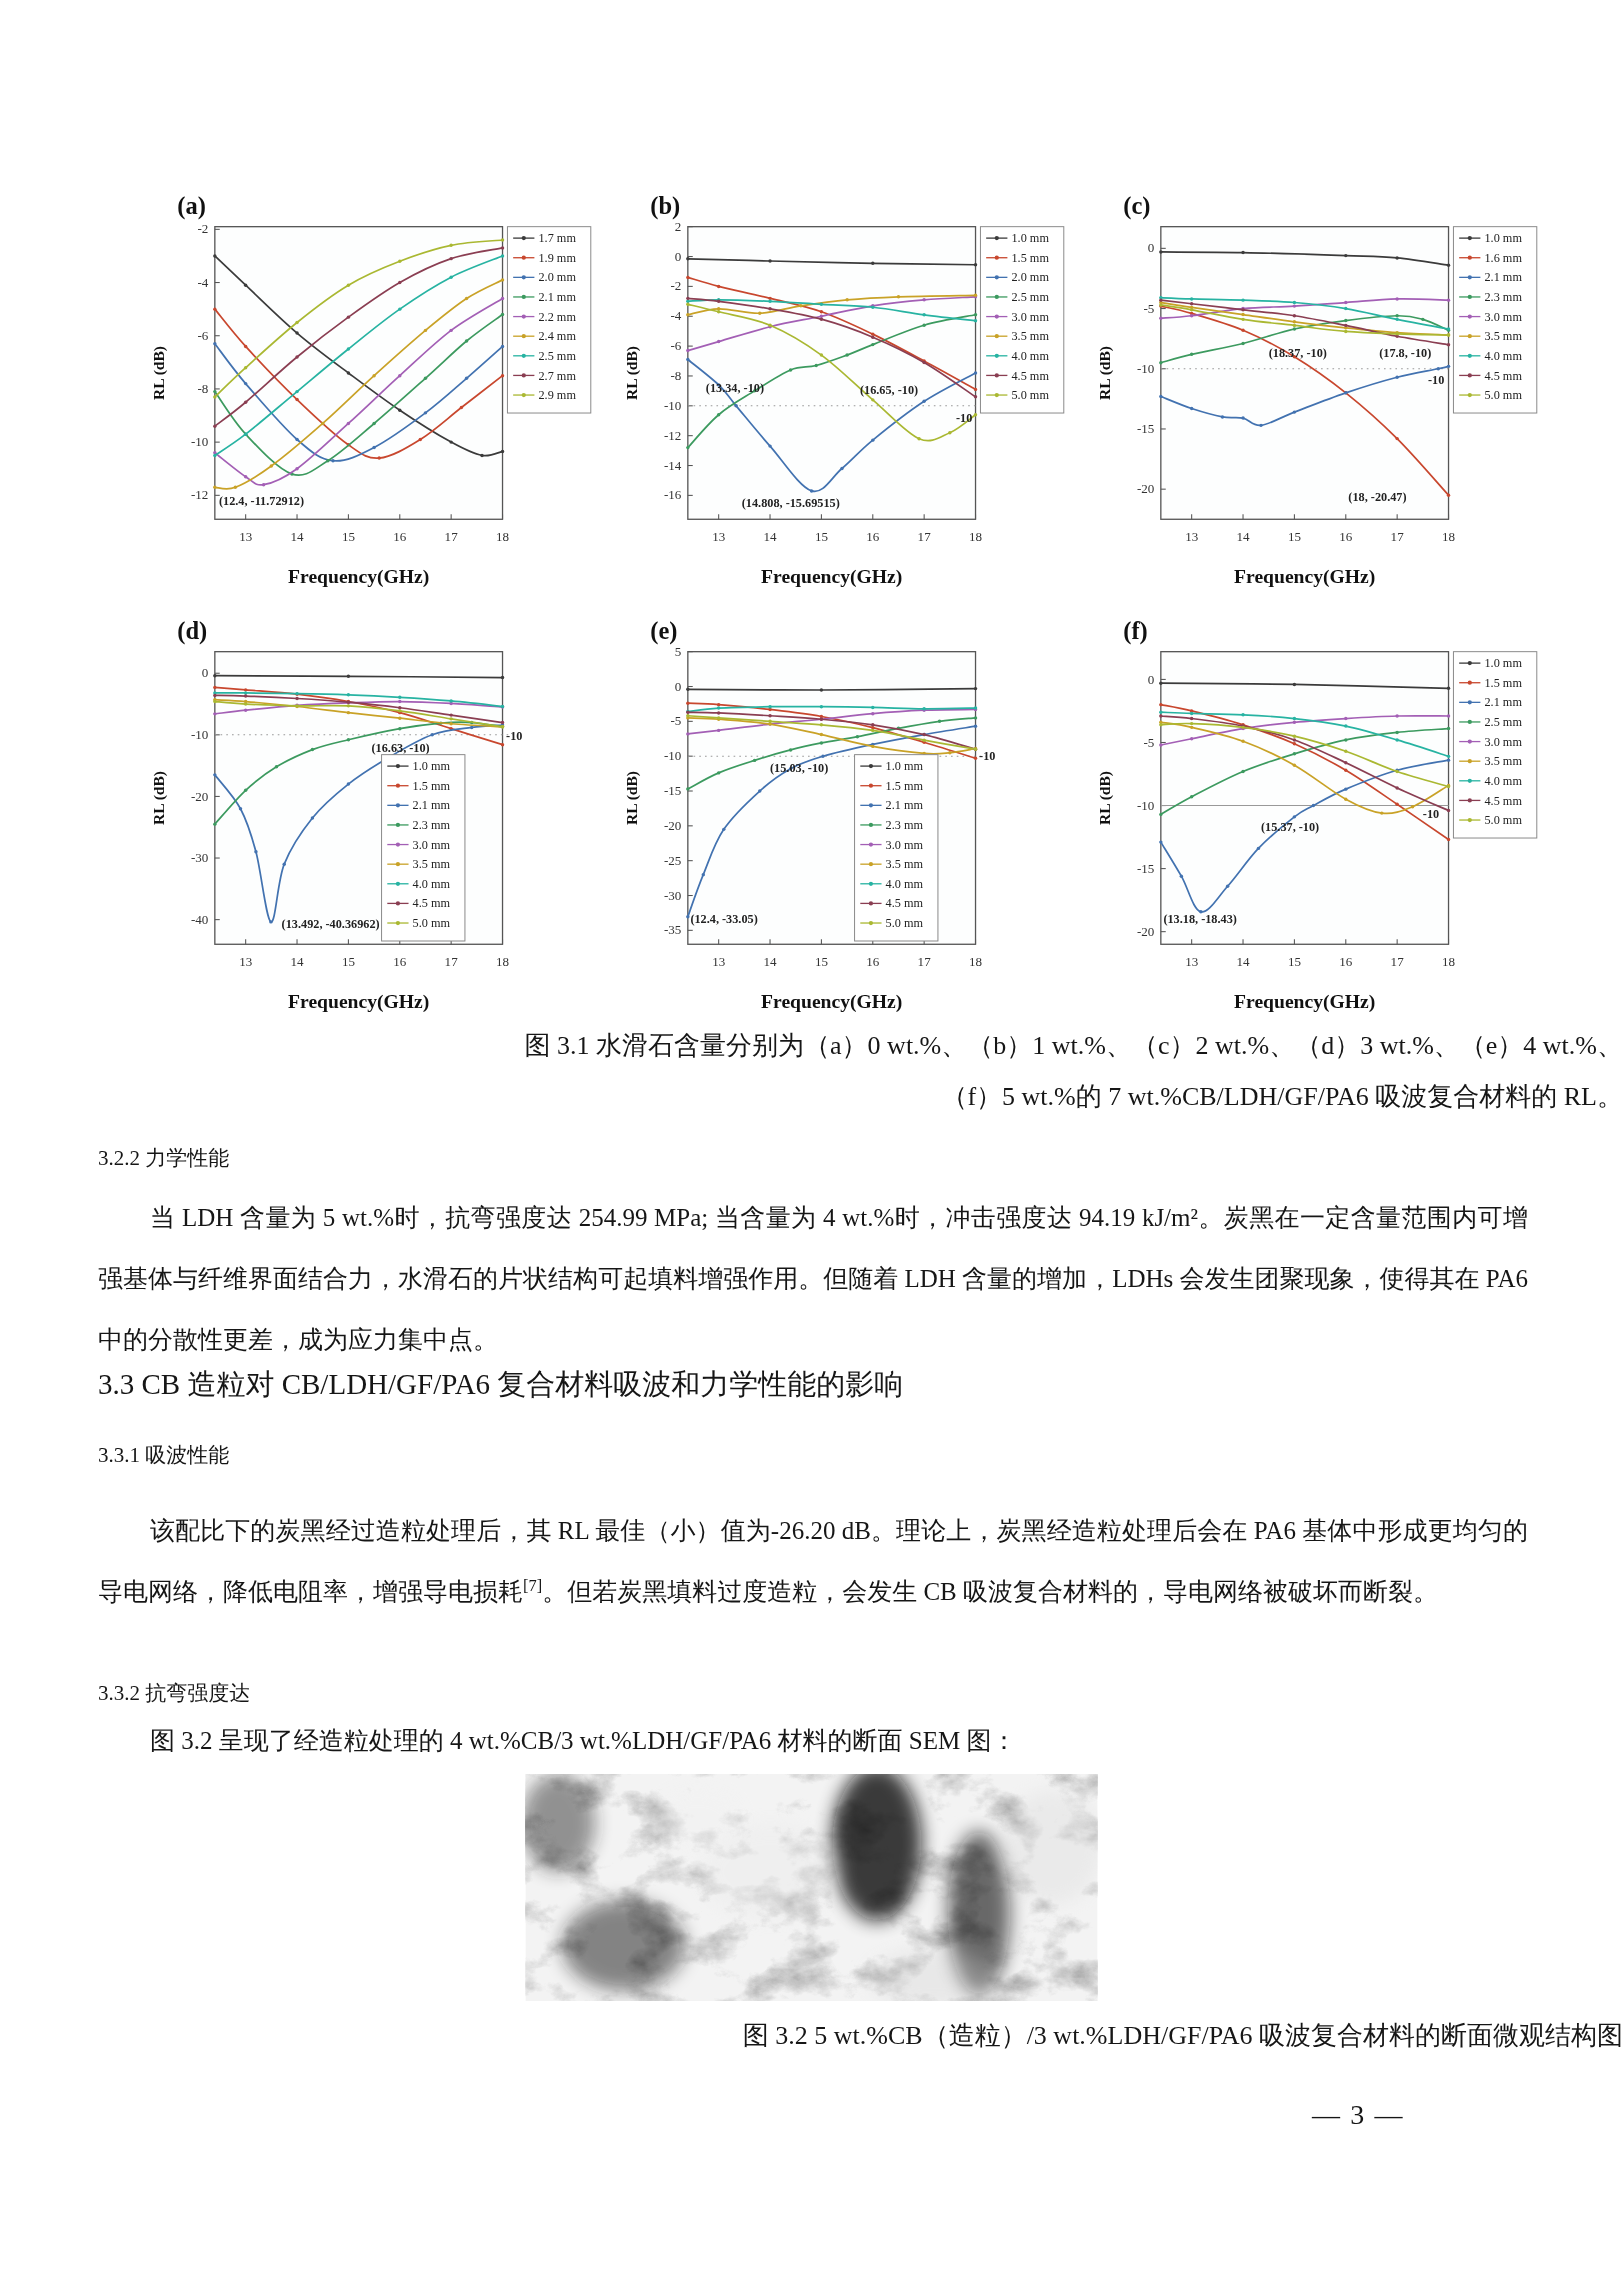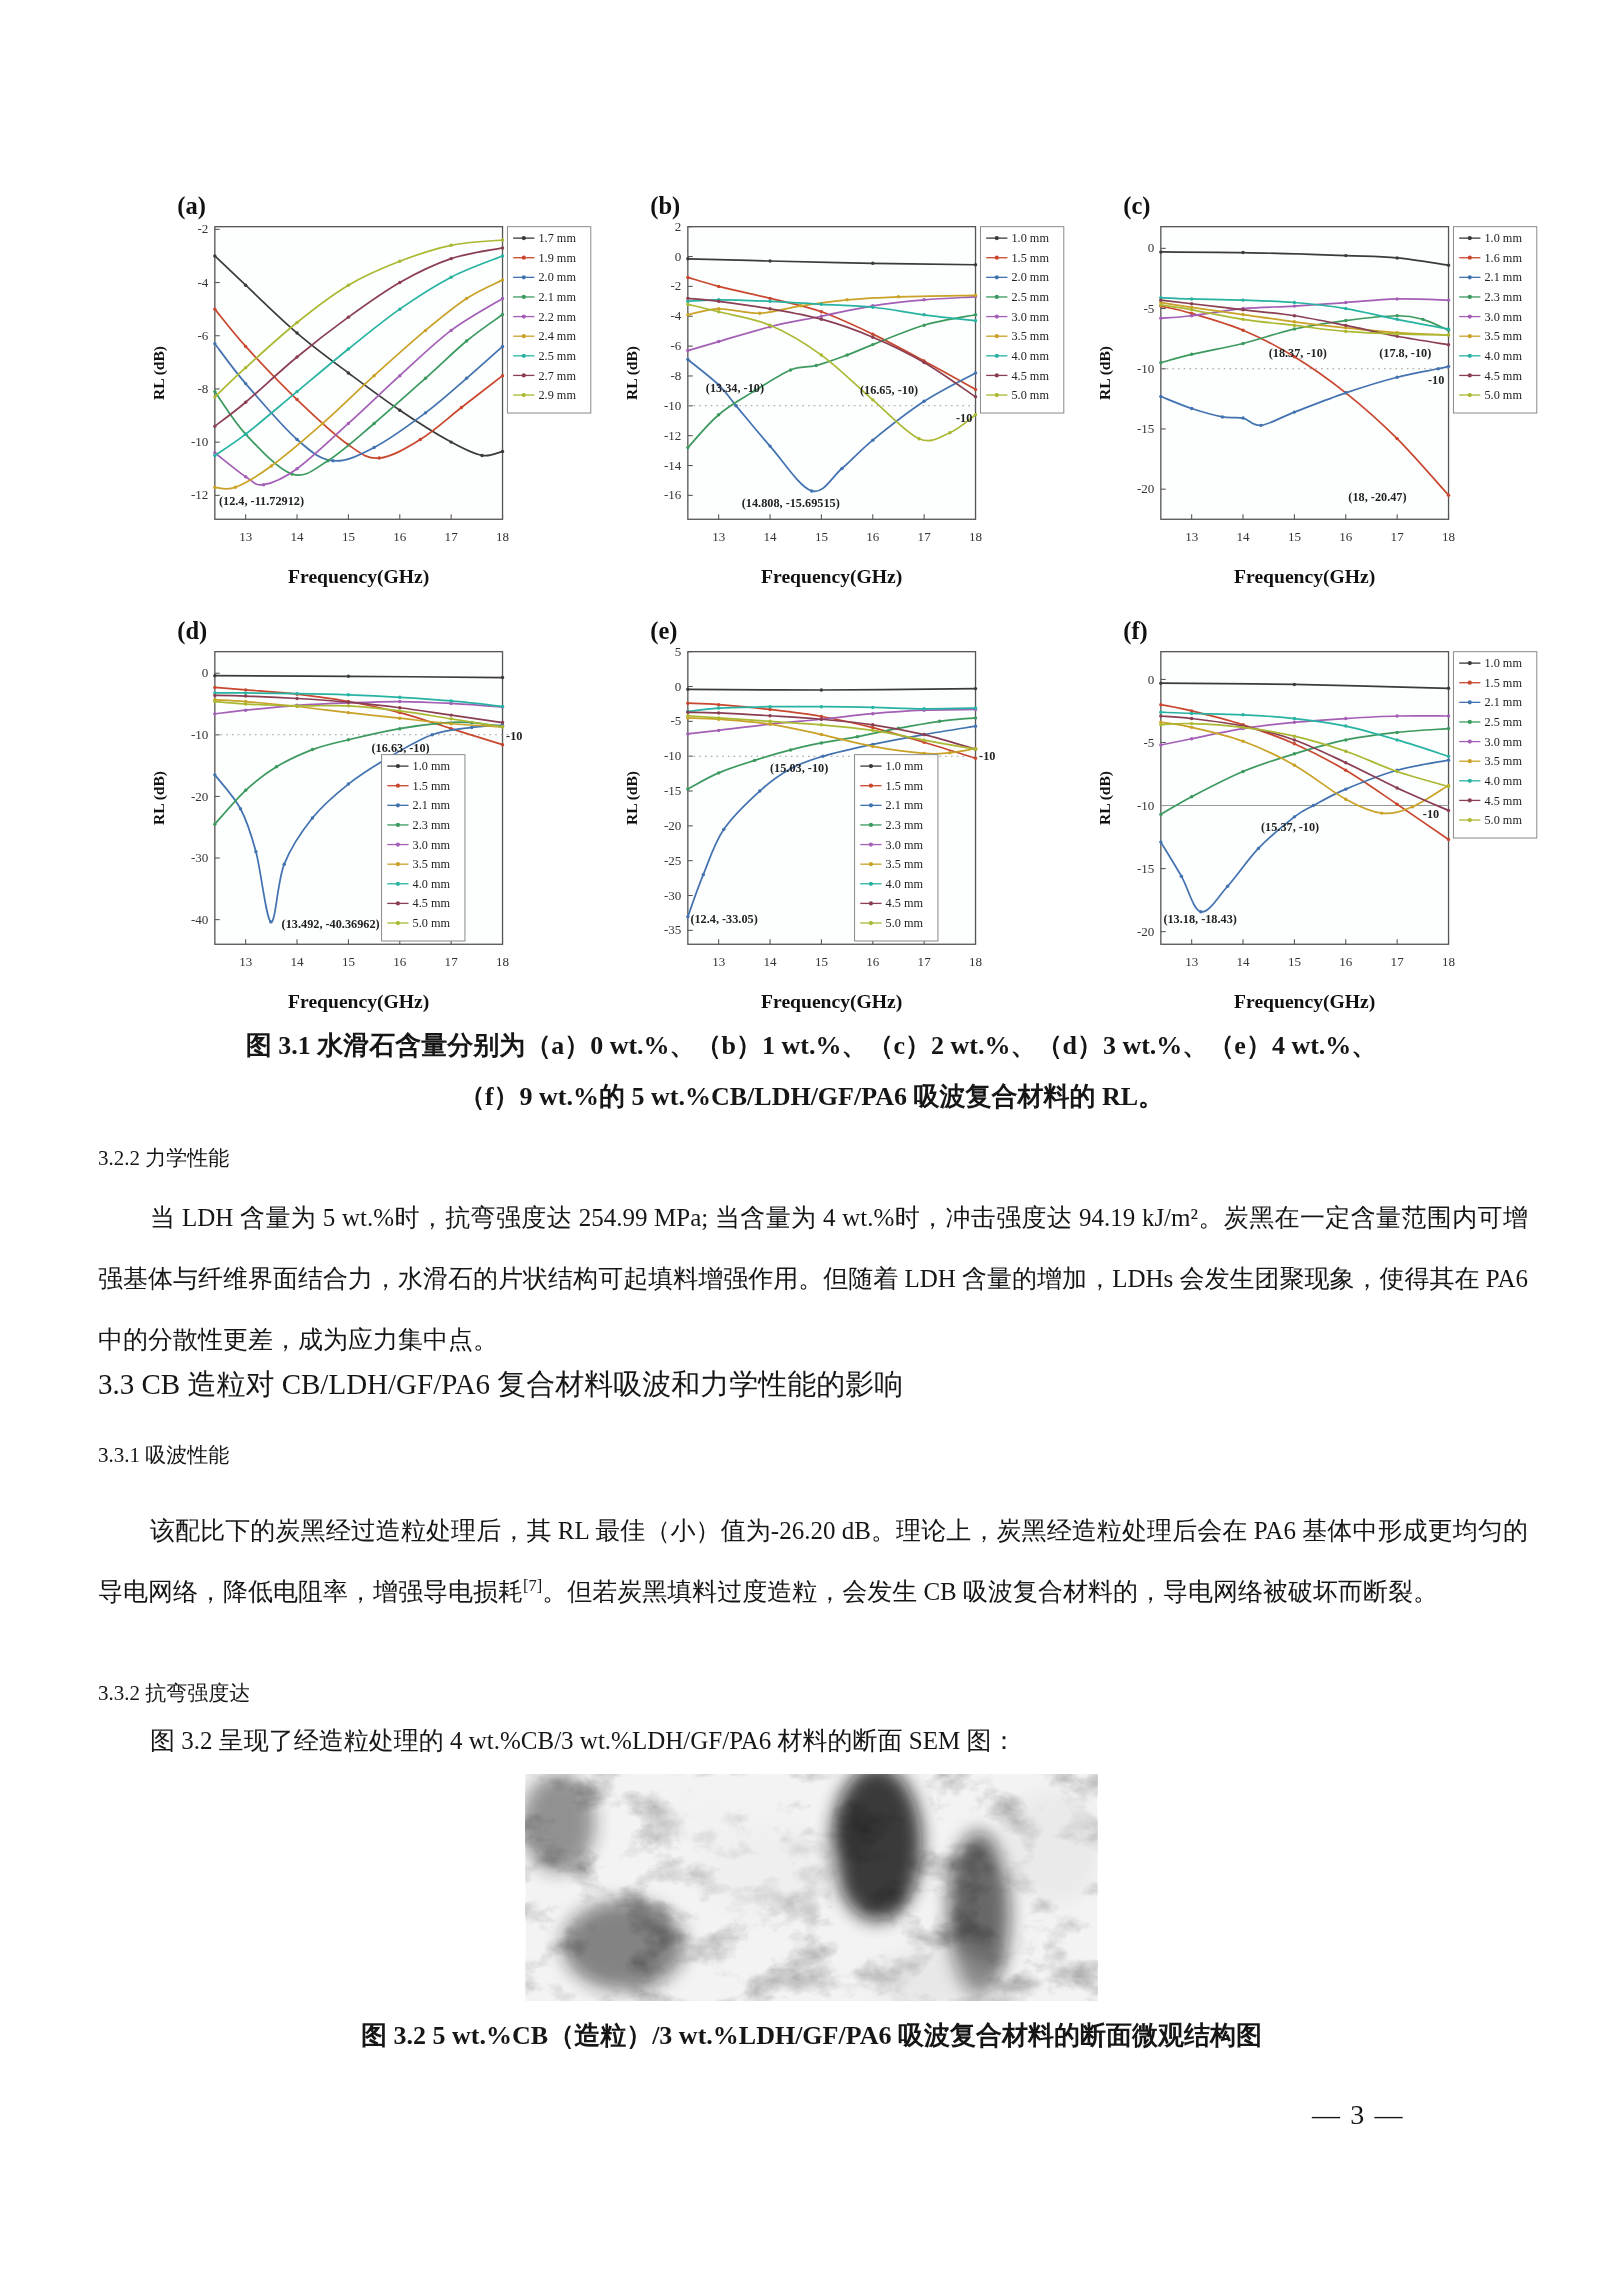--- a/index.html
+++ b/index.html
@@ -1,21 +1,21 @@
 <!DOCTYPE html>
 <html style="font-size:13px"><head>
 <meta charset="utf-8">
 <style>
   html,body{margin:0;padding:0;background:#ffffff;}
   .page{position:relative;width:1623px;height:2295px;background:#ffffff;overflow:hidden;
         font-family:"Liberation Serif",serif;color:#161616;}
   .charts-grid{position:absolute;top:176px;left:123px;width:1419px;height:851px;
                display:grid;grid-template-columns:repeat(3,473px);grid-auto-rows:425px;}
   .charts-grid svg{display:block;}
-  .cap{position:absolute;left:0;width:100%;text-align:center;font-weight:bold;
+  .cap{position:absolute;left:0;width:100%;text-align:right;font-weight:normal;
        font-size:26px;line-height:33px;}
   .cap31a{top:1029px;}
   .cap31b{top:1080px;}
   .h3{position:absolute;left:98px;font-size:21px;}
   .h2{position:absolute;left:98px;font-size:29px;font-weight:normal;}
   .para{position:absolute;left:98px;width:1430px;font-size:25px;line-height:61px;
         text-align:justify;text-justify:inter-ideograph;}
   .indent{text-indent:52px;}
   .sup{vertical-align:super;font-size:16.4px;line-height:0;}
   .sem-wrap{position:absolute;top:1774px;left:525px;width:573px;height:227px;}
@@ -860,21 +860,21 @@
           <line x1="7" y1="206" x2="33" y2="206" stroke="#aab832" stroke-width="1.6"></line>
           <circle cx="20" cy="206" r="2.6" fill="#aab832"></circle>
           <text x="38" y="211" font-size="15" fill="#222" font-family="&quot;Liberation Serif&quot;, serif">5.0 mm</text>
         </g>
         <text x="288" y="498" font-size="24" font-weight="bold" fill="#111" text-anchor="middle" font-family="&quot;Liberation Serif&quot;, serif">Frequency(GHz)</text>
         <text x="0" y="0" font-size="19" font-weight="bold" fill="#111" text-anchor="middle" font-family="&quot;Liberation Serif&quot;, serif" transform="translate(50,241) rotate(-90)">RL (dB)</text>
       </svg>
     </div>
 
   <div class="cap cap31a">图 3.1 水滑石含量分别为（a）0 wt.%、（b）1 wt.%、（c）2 wt.%、（d）3 wt.%、（e）4 wt.%、</div>
-  <div class="cap cap31b">（f）9 wt.%的 5 wt.%CB/LDH/GF/PA6 吸波复合材料的 RL。</div>
+  <div class="cap cap31b">（f）5 wt.%的 7 wt.%CB/LDH/GF/PA6 吸波复合材料的 RL。</div>
 
   <div class="h3" style="top:1144px;">3.2.2 力学性能</div>
 
   <div class="para indent" style="top:1187px;">当 LDH 含量为 5 wt.%时，抗弯强度达 254.99 MPa; 当含量为 4 wt.%时，冲击强度达 94.19 kJ/m²。炭黑在一定含量范围内可增强基体与纤维界面结合力，水滑石的片状结构可起填料增强作用。但随着 LDH 含量的增加，LDHs 会发生团聚现象，使得其在 PA6 中的分散性更差，成为应力集中点。</div>
 
   <div class="h2" style="top:1365px;">3.3 CB 造粒对 CB/LDH/GF/PA6 复合材料吸波和力学性能的影响</div>
 
   <div class="h3" style="top:1441px;">3.3.1 吸波性能</div>
 
   <div class="para indent" style="top:1500px;"><span>该配比下的炭黑经过造粒处理后，其 RL 最佳（小）值为-26.20 dB。理论上，炭黑经造粒处理后会在 PA6 基体中形成更均匀的导电网络，降低电阻率，增强导电损耗</span><span class="sup">[7]</span><span>。但若炭黑填料过度造粒，会发生 CB 吸波复合材料的，导电网络被破坏而断裂。</span></div>

